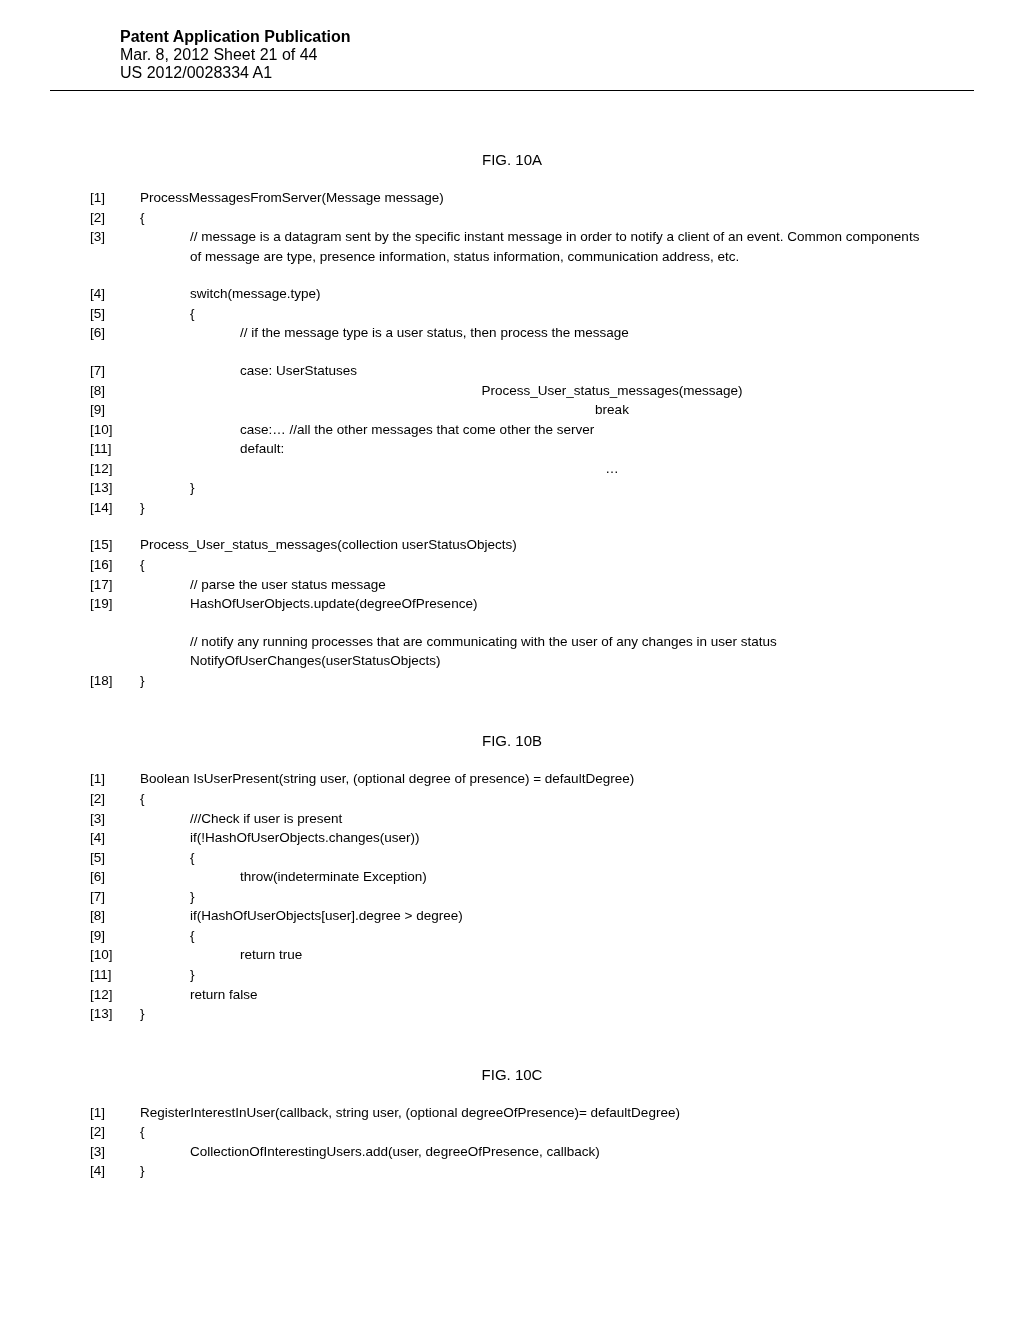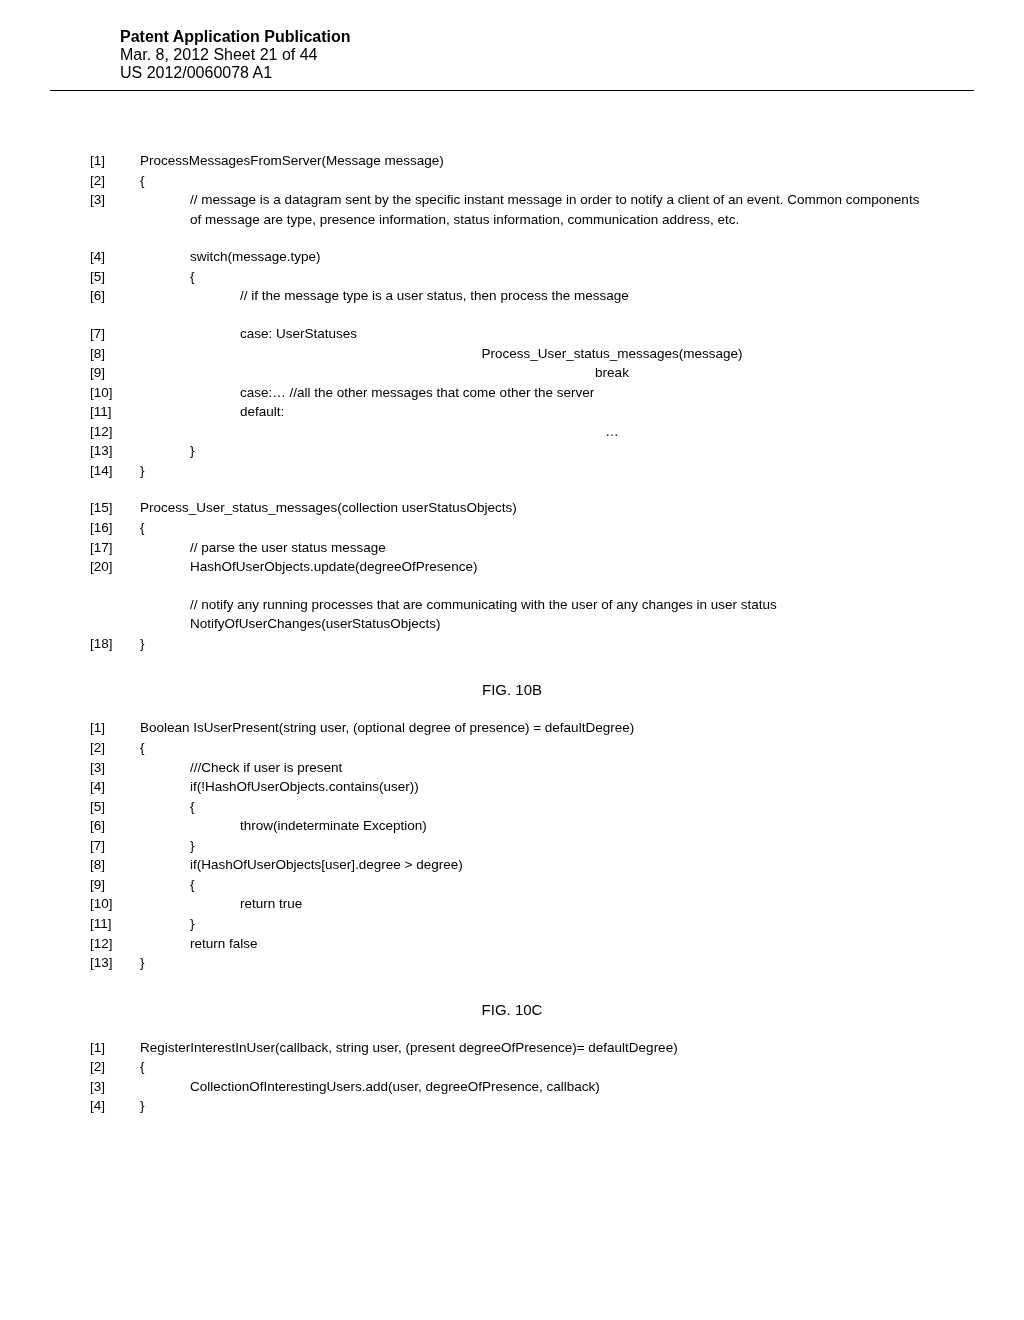--- a/index.html
+++ b/index.html
@@ -32,21 +32,21 @@
     .header-right {
       font-size: 16px;
     }
     .content {
       padding: 60px 90px 30px 90px;
     }
     .figure-title {
       text-align: center;
       font-size: 15px;
       margin-bottom: 20px;
-      margin-top: 28px;
+      margin-top: 42px;
     }
     .figure-title-first {
       margin-top: 0;
     }
     .code-block {
       font-family: Arial, Helvetica, sans-serif;
       font-size: 13.5px;
       line-height: 1.45;
     }
     .code-line {
@@ -67,25 +67,26 @@
     .blank-line {
       height: 18px;
     }
   </style>
 </head>
 <body>
 
 <div class="header">
   <span class="header-left">Patent Application Publication</span>
   <span class="header-center">Mar. 8, 2012  Sheet 21 of 44</span>
-  <span class="header-right">US 2012/0060078 A1</span>
+  <span class="header-right">US 2012/0028334 A1</span>
 </div>
 
 <div class="content">
 
+  <div class="figure-title figure-title-first">FIG. 10A</div>
   <div class="code-block" id="code-10a">
       <div class="code-line">
         <span class="line-num">[1]</span>
         <span class="code-text indent-0">ProcessMessagesFromServer(Message message)</span>
       </div>
       <div class="code-line">
         <span class="line-num">[2]</span>
         <span class="code-text indent-0">{</span>
       </div>
       <div class="code-line">
@@ -145,21 +146,21 @@
       </div>
       <div class="code-line">
         <span class="line-num">[16]</span>
         <span class="code-text indent-0">{</span>
       </div>
       <div class="code-line">
         <span class="line-num">[17]</span>
         <span class="code-text indent-1">// parse the user status message</span>
       </div>
       <div class="code-line">
-        <span class="line-num">[20]</span>
+        <span class="line-num">[19]</span>
         <span class="code-text indent-1">HashOfUserObjects.update(degreeOfPresence)</span>
       </div>
       <div class="blank-line"></div>
       <div class="code-line">
         <span class="line-num"></span>
         <span class="code-text indent-1">// notify any running processes that are communicating with the user of any changes in user status</span>
       </div>
       <div class="code-line">
         <span class="line-num"></span>
         <span class="code-text indent-1">NotifyOfUserChanges(userStatusObjects)</span>
@@ -179,21 +180,21 @@
       <div class="code-line">
         <span class="line-num">[2]</span>
         <span class="code-text indent-0">{</span>
       </div>
       <div class="code-line">
         <span class="line-num">[3]</span>
         <span class="code-text indent-1">///Check if user is present</span>
       </div>
       <div class="code-line">
         <span class="line-num">[4]</span>
-        <span class="code-text indent-1">if(!HashOfUserObjects.contains(user))</span>
+        <span class="code-text indent-1">if(!HashOfUserObjects.changes(user))</span>
       </div>
       <div class="code-line">
         <span class="line-num">[5]</span>
         <span class="code-text indent-1">{</span>
       </div>
       <div class="code-line">
         <span class="line-num">[6]</span>
         <span class="code-text indent-2">throw(indeterminate Exception)</span>
       </div>
       <div class="code-line">
@@ -223,21 +224,21 @@
       <div class="code-line">
         <span class="line-num">[13]</span>
         <span class="code-text indent-0">}</span>
       </div>
     </div>
 
   <div class="figure-title">FIG. 10C</div>
   <div class="code-block" id="code-10c">
       <div class="code-line">
         <span class="line-num">[1]</span>
-        <span class="code-text indent-0">RegisterInterestInUser(callback, string user, (present degreeOfPresence)= defaultDegree)</span>
+        <span class="code-text indent-0">RegisterInterestInUser(callback, string user, (optional degreeOfPresence)= defaultDegree)</span>
       </div>
       <div class="code-line">
         <span class="line-num">[2]</span>
         <span class="code-text indent-0">{</span>
       </div>
       <div class="code-line">
         <span class="line-num">[3]</span>
         <span class="code-text indent-1">CollectionOfInterestingUsers.add(user, degreeOfPresence, callback)</span>
       </div>
       <div class="code-line">

